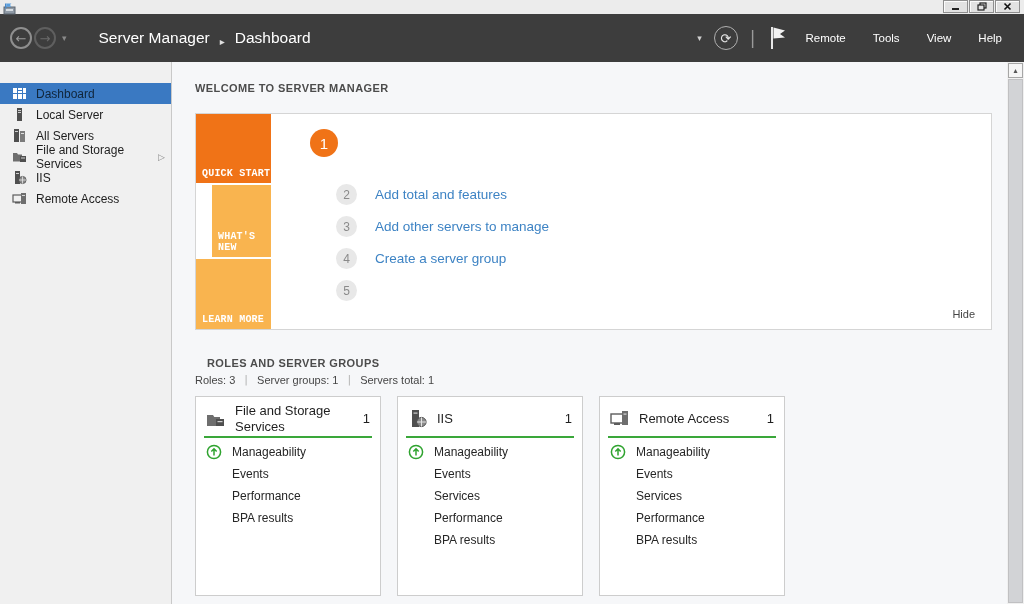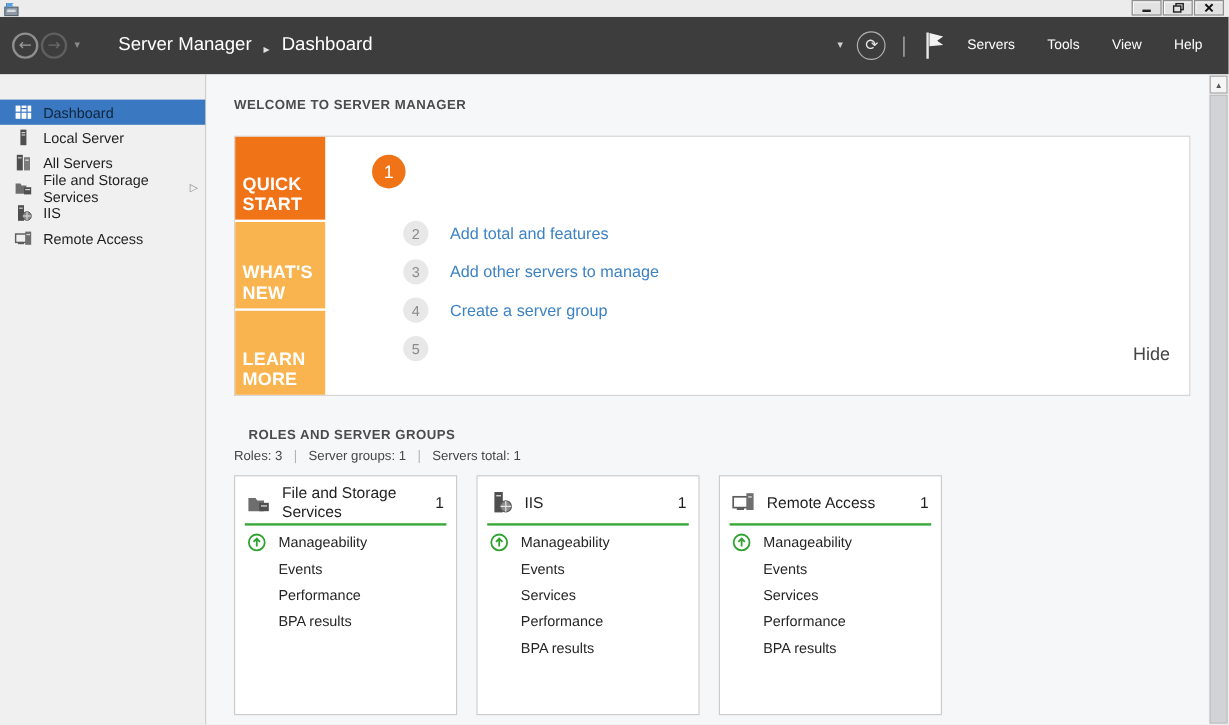--- a/index.html
+++ b/index.html
@@ -60,36 +60,36 @@
            display:flex; align-items:center; }
   .stats .stat-sep { color:#b4b4b4; margin:0 9px; }
 
   
   .welcome-tile { position:absolute; left:23px; top:51px; width:797px; height:217px;
                   background:#fff; border:1px solid #d5d5d5; }
   .side-tabs { position:absolute; left:0; top:0; bottom:0; width:75px; display:flex;
                flex-direction:column; gap:2px; background:#fff; }
   .tab { position:relative; cursor:pointer; }
   .tab-0 { height:70px; background:var(--orange-strong); }
-  .tab-1 { height:72px; background:var(--orange-light); }
+  .tab-1 { height:72px; background:var(--orange-light);margin-left:16px; }
   .tab-2 { height:71px; background:var(--orange-light); }
-  .tab-label { position:absolute; left:6px; bottom:4px; color:#fff; font-size:15px;
-               font-weight:bold; letter-spacing:.2px; }
+  .tab-label { position:absolute; left:6px; bottom:4px; color:#fff; font-size:10px;
+               font-weight:bold; letter-spacing:.2px;font-family:Liberation Mono, monospace; }
   .step-primary { position:absolute; left:114px; top:15px; display:flex;
                   align-items:center; gap:15px; cursor:pointer; }
   .num-1 { width:28px; height:28px; border-radius:50%; background:var(--orange-strong);
            color:#fff; font-size:15px; display:flex; align-items:center; justify-content:center; }
   .step-title { font-size:20px; color:var(--title-blue); letter-spacing:.2px; }
   .step-row { position:absolute; left:140px; display:flex; align-items:center;
               gap:18px; cursor:pointer; }
   .row-2 { top:70px; } .row-3 { top:102px; } .row-4 { top:134px; } .row-5 { top:166px; }
   .num-n { width:21px; height:21px; border-radius:50%; background:#e8e8e8; color:#8a8a8a;
            font-size:12px; display:flex; align-items:center; justify-content:center; }
   .step-link { font-size:13.5px; color:var(--link-blue); }
-  .hide-link { position:absolute; right:16px; bottom:25px; font-size:15px; color:#454545; cursor:pointer; }
+  .hide-link { position:absolute; right:16px; bottom:9px; font-size:11px; color:#454545; cursor:pointer; }
 
   
   .card { position:absolute; top:334px; width:186px; height:200px; background:#fff;
           border:1px solid #cdcdcd; }
   .card-0 { left:23px; } .card-1 { left:225px; } .card-2 { left:427px; }
   .card-head { position:absolute; top:0; left:0; right:0; height:38px; display:flex;
                align-items:center; padding:6px 10px 0 10px; gap:9px; cursor:pointer; }
   .card-icon { width:20px; height:20px; flex:none; display:flex; }
   .card-title { font-size:13px; color:#1f1f1f; line-height:16px; flex:1; }
   .card-count { font-size:13px; color:#1f1f1f; align-self:flex-start; margin-top:8px; }
@@ -155,21 +155,21 @@
       <span class="nav-caret glyph">▾</span>
       <span class="refresh-btn glyph">⟳</span>
       <span class="nav-divider glyph">|</span>
       <span class="flag-btn">
         <svg width="22" height="26" viewBox="0 0 22 26">
           <path d="M5 2 L5 24" stroke="#e8e8e8" stroke-width="2"></path>
           <path d="M6.5 2.5 L18 5.5 L13 9 L18 12.5 L6.5 13.5 Z" fill="#f2f2f2"></path>
         </svg>
       </span>
       <div class="nav-menu">
-        <span class="menu-item">Servers</span>
+        <span class="menu-item">Remote</span>
         <span class="menu-item">Tools</span>
         <span class="menu-item">View</span>
         <span class="menu-item">Help</span>
       </div>
     </div>
   </div>
 
   <div class="bodyrow">
 
     <aside class="sidebar">

